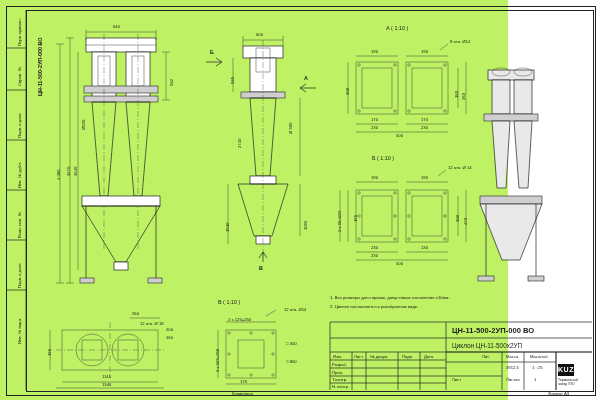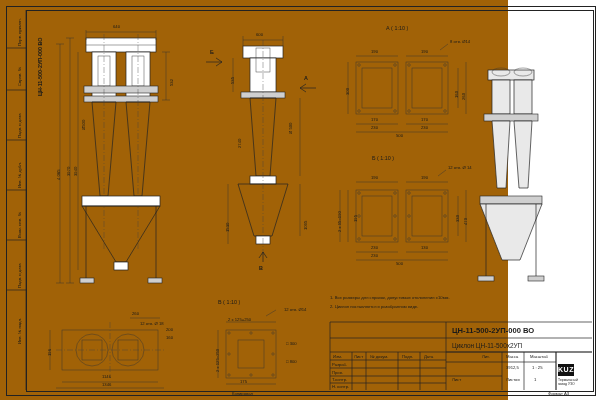--- a/index.html
+++ b/index.html
@@ -1,17 +1,17 @@
 <!DOCTYPE html>
 <html><head>
 <meta charset="utf-8">
 <style>
   html,body{margin:0;padding:0;background:#fff;}
   body{width:600px;height:400px;overflow:hidden;font-family:"Liberation Sans",sans-serif;color:#1a1a1a;}
-  #sheet{position:relative;width:508px;height:400px;background:#a16207;}
+  #sheet{position:relative;width:508px;height:400px;background:#bef264;}
   .frame{position:absolute;left:6px;top:6px;width:588px;height:388px;border:1.4px solid #222;}
   .inner{position:absolute;left:26px;top:10px;width:566px;height:380px;border:1px solid #222;}
   .lbl{position:absolute;font-size:4.2px;line-height:1;white-space:nowrap;}
   .vlbl{position:absolute;font-size:4.2px;line-height:1;white-space:nowrap;transform-origin:left top;transform:rotate(-90deg);}
   .t6{font-size:5.4px;}
   .t7{font-size:6.4px;}
   .t8{font-size:7.6px;}
   .bold{font-weight:bold;}
   svg{position:absolute;left:0;top:0;}
   .ln{stroke:#222;stroke-width:.7;fill:none;}

